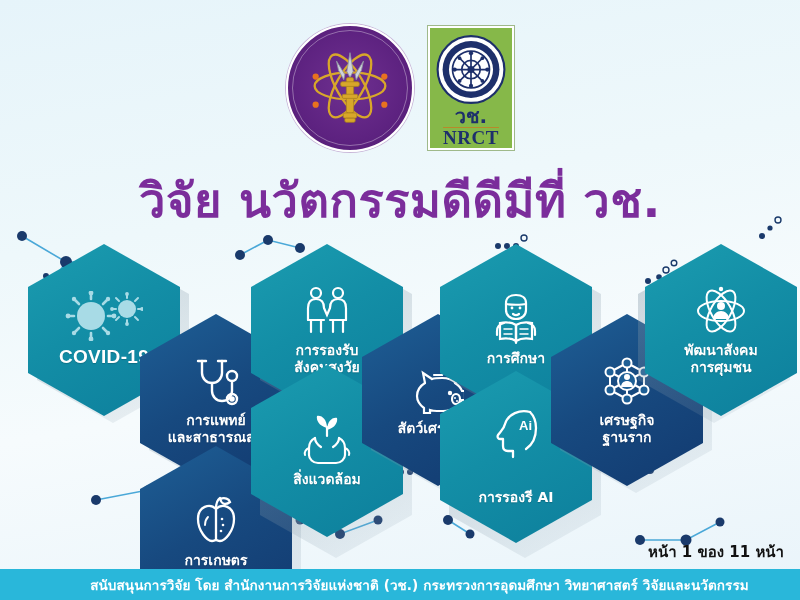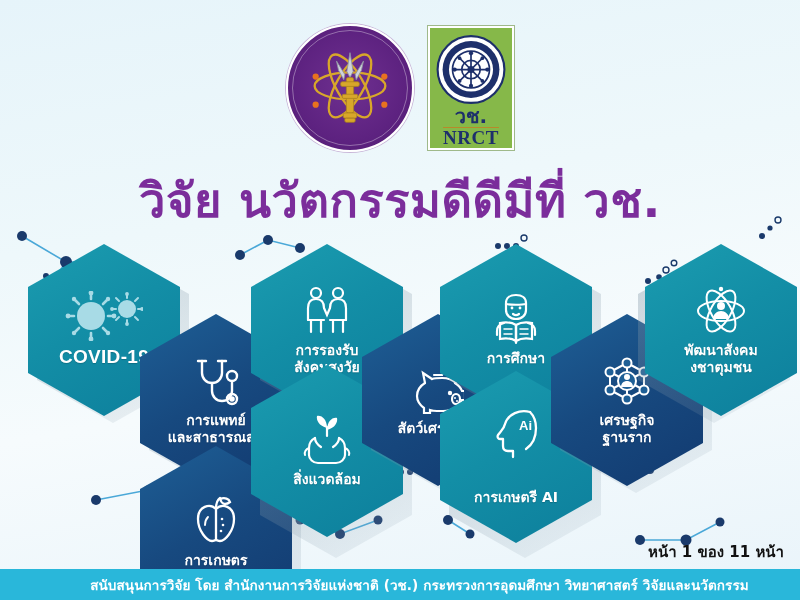--- a/index.html
+++ b/index.html
@@ -386,21 +386,21 @@
         <div class="hexshadow"></div>
       </div>
     <div class="hex teal" style="left:440px;top:135px;gap:24px;">
       <div class="ic">
         <svg viewBox="0 0 52 52" fill="none" stroke="#fff" stroke-width="2.3" stroke-linecap="round" stroke-linejoin="round">
           <path d="M40 4 c-10-3-22 2-25 12 c-1 5-4 7-7 11 c-1 2 0 4 2 4 h3 v7 c0 3 2 5 5 5 h5 v6"></path>
           <path d="M40 4 c4 4 6 10 6 16 c0 10-4 17-10 21"></path>
           <text x="29" y="22" font-family="Liberation Sans, sans-serif" font-size="13" font-weight="bold" fill="#fff" stroke="none">Ai</text>
         </svg>
       </div>
-      <div class="lab">การเกษตรี AI</div>
+      <div class="lab">การรองรี AI</div>
     </div>
 
     <div style="position:absolute;left:551px;top:78px;">
         <div class="hexshadow"></div>
       </div>
     <div class="hex navy" style="left:551px;top:78px;">
       <div class="ic">
         <svg viewBox="0 0 52 52" fill="none" stroke="#fff" stroke-width="2" stroke-linecap="round">
           <g>
             <line x1="26" y1="8" x2="9" y2="17"></line>
@@ -442,21 +442,21 @@
         <svg viewBox="0 0 52 52" fill="none" stroke="#fff" stroke-width="2">
           <ellipse cx="26" cy="26" rx="23" ry="10"></ellipse>
           <ellipse cx="26" cy="26" rx="23" ry="10" transform="rotate(60 26 26)"></ellipse>
           <ellipse cx="26" cy="26" rx="23" ry="10" transform="rotate(-60 26 26)"></ellipse>
           <circle cx="26" cy="21" r="4" fill="#fff" stroke="none"></circle>
           <path d="M18 34 c0-5 4-8 8-8 c4 0 8 3 8 8 Z" fill="#fff" stroke="none"></path>
           <circle cx="26" cy="4" r="2.2" fill="#fff" stroke="none"></circle>
         </svg>
       </div>
       <div class="lab">
-        <span>พัฒนาสังคม</span><br><span>งชาตุมชน</span>
+        <span>พัฒนาสังคม</span><br><span>การศุมชน</span>
       </div>
     </div>
   </div>
 
   <div class="pageind">หน้า 1 ของ 11 หน้า</div>
 
   <div class="footer">
     <div class="ftxt">สนับสนุนการวิจัย โดย สำนักงานการวิจัยแห่งชาติ (วช.) กระทรวงการอุดมศึกษา วิทยาศาสตร์ วิจัยและนวัตกรรม</div>
   </div>
 

